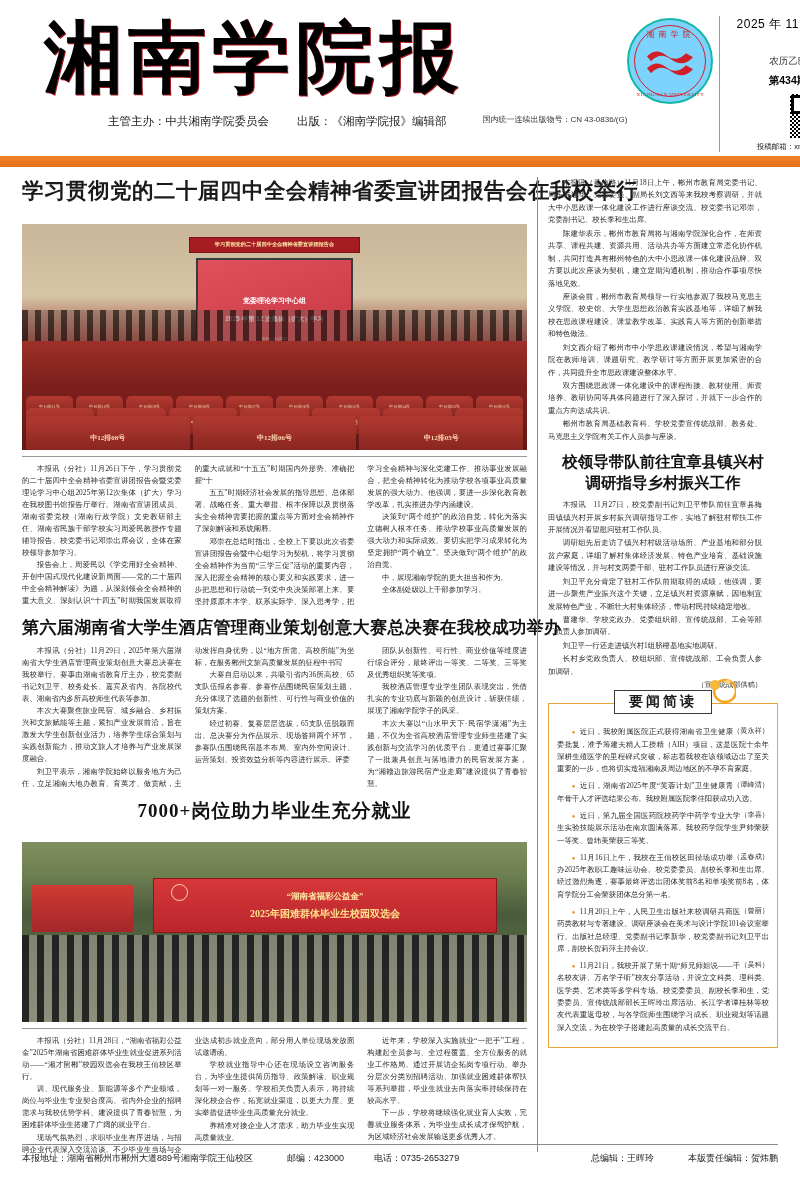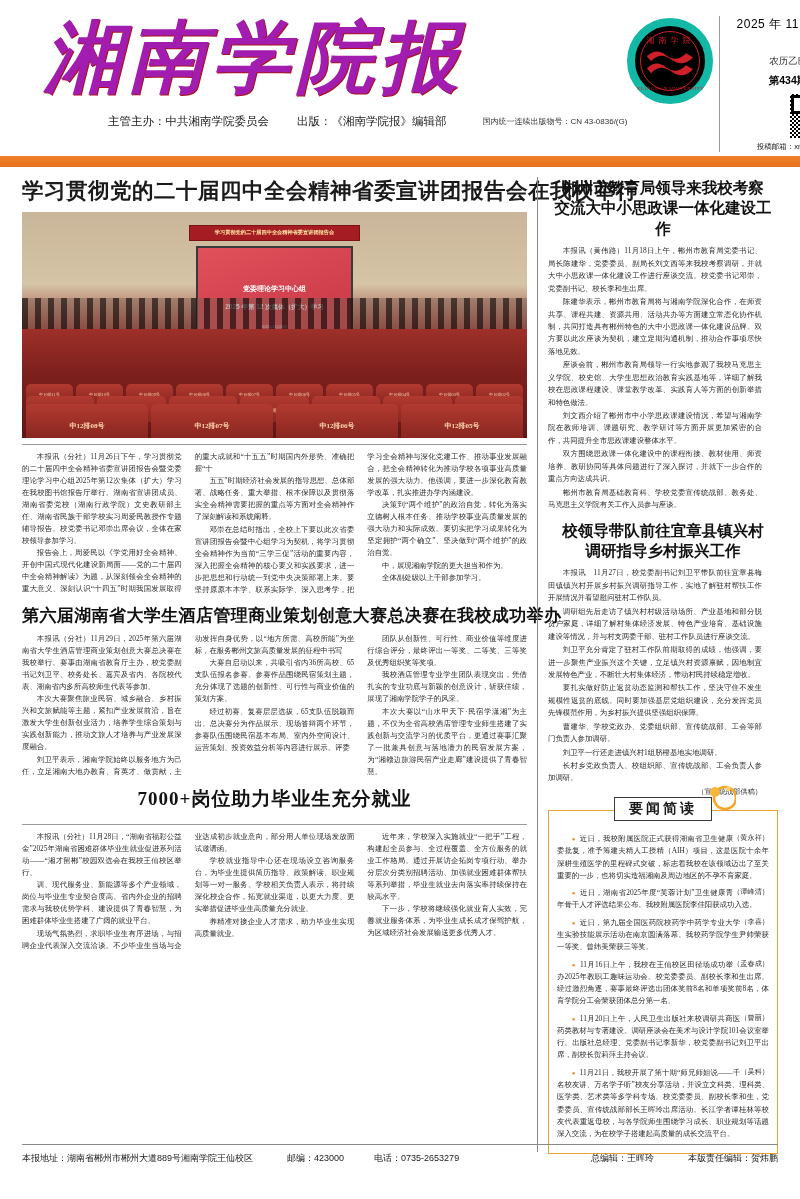--- a/index.html
+++ b/index.html
@@ -27,51 +27,50 @@
   .masthead-left {
     flex: 1 1 auto;
     position: relative;
     padding-top: 4px;
   }
   .paper-title {
     font-family: "Liberation Serif", "DejaVu Serif", serif;
     font-size: 78px;
     line-height: 1.02;
     font-weight: 700;
-    font-style: italic;
-    color: #a21caf;
+    color: #000000;
     letter-spacing: 6px;
     padding-left: 22px;
     text-shadow: 1px 1px 0 #a8151c;
     white-space: nowrap;
   }
   .pub-line {
     margin-top: 16px;
     padding-left: 86px;
     display: flex;
-    align-items: center;
+    align-items: flex-start;
     gap: 28px;
     font-size: 11.5px;
     color: #1a1a1a;
     white-space: nowrap;
   }
   .pub-line .issn {
     font-size: 8px;
     color: #333;
     margin-left: 8px;
   }
 
   .seal {
     width: 86px; height: 86px;
     flex: 0 0 86px;
     border-radius: 50%;
-    border: 8px solid #14b8a6;
+    border: 2px solid #14b8a6;
     position: relative;
     margin: 4px 6px 0 0;
-    background: #000000;
+    background: #7dd3fc;
   }
   .seal::before {
     content: "";
     position: absolute;
     inset: 5px;
     border-radius: 50%;
     border: 1px solid #cf1f28;
   }
   .seal-wave {
     position: absolute;
@@ -185,21 +184,21 @@
     font-family: "Liberation Serif", "DejaVu Serif", serif;
     font-weight: 700;
     font-size: 19px;
     text-align: center;
     color: #111;
     padding: 8px 0 6px 0;
     letter-spacing: 1px;
   }
 
   
-  .photo { position: relative; overflow: hidden; }
+  .photo { position: relative; overflow: hidden; margin-top: 12px; }
 
   .photo-hall {
     height: 226px;
     background: linear-gradient(180deg,#c9b69a 0%, #d6c4a6 32%, #8d2a25 56%, #6e1d1b 100%);
   }
   .hall-banner {
     position: absolute; left: 33%; top: 6%;
     width: 34%; height: 7%;
     background: #a51d22;
     border: 1px solid #7d1216;
@@ -441,21 +440,20 @@
               <div class="seat">中11排10号</div>
               <div class="seat">中11排09号</div>
               <div class="seat">中11排08号</div>
               <div class="seat">中11排07号</div>
               <div class="seat">中11排06号</div>
               <div class="seat">中11排05号</div>
               <div class="seat">中11排04号</div>
             </div>
           <div class="seat-row r3" id="sr2">
               <div class="seat">中12排08号</div>
-              <div class="seat">中12排07号</div>
               <div class="seat">中12排06号</div>
               <div class="seat">中12排05号</div>
             </div>
         </div>
       </div>
 
       <div class="rule-thin"></div>
 
       <div class="cols3 art">
         <p class="lead">本报讯（分社）11月26日下午，学习贯彻党的二十届四中全会精神省委宣讲团报告会暨党委理论学习中心组2025年第12次集体（扩大）学习在我校图书馆报告厅举行。湖南省宣讲团成员、湖南省委党校（湖南行政学院）文史教研部主任、湖南省民族干部学校实习周爱民教授作专题辅导报告。校党委书记邓崇出席会议，全体在家校领导参加学习。</p>
@@ -475,60 +473,64 @@
         <p>刘卫平表示，湘南学院始终以服务地方为己任，立足湘南大地办教育、育英才、做贡献，主动发挥自身优势，以“地方所需、高校所能”为坐标，在服务郴州文旅高质量发展的征程中书写</p>
         <p>大赛自启动以来，共吸引省内36所高校、65支队伍报名参赛。参赛作品围绕民宿策划主题，充分体现了选题的创新性、可行性与商业价值的策划方案。</p>
         <p>经过初赛、复赛层层选拔，65支队伍脱颖而出。总决赛分为作品展示、现场答辩两个环节，参赛队伍围绕民宿基本布局、室内外空间设计、运营策划、投资效益分析等内容进行展示。评委</p>
         <p>团队从创新性、可行性、商业价值等维度进行综合评分，最终评出一等奖、二等奖、三等奖及优秀组织奖等奖项。</p>
         <p>我校酒店管理专业学生团队表现突出，凭借扎实的专业功底与新颖的创意设计，斩获佳绩，展现了湘南学院学子的风采。</p>
         <p>本次大赛以“山水甲天下·民宿学潇湘”为主题，不仅为全省高校酒店管理专业师生搭建了实践创新与交流学习的优质平台，更通过赛事汇聚了一批兼具创意与落地潜力的民宿发展方案，为“湘赣边旅游民宿产业走廊”建设提供了青春智慧。</p>
       </div>
 
       <div class="hl-bigmid">7000+岗位助力毕业生充分就业</div>
 
+      <div class="photo photo-fair">
+        <div class="fair-tent"></div>
+        <div class="fair-banner">
+          <div class="fb-seal"></div>
+          <div class="fb1">“湖南省福彩公益金”</div>
+          <div class="fb2">2025年困难群体毕业生校园双选会</div>
+        </div>
+        <div class="fair-crowd"></div>
+      </div>
 
       <div class="rule-thin"></div>
 
       <div class="cols3 art">
         <p>本报讯（分社）11月28日，“湖南省福彩公益金”2025年湖南省困难群体毕业生就业促进系列活动——“湘才留郴”校园双选会在我校王仙校区举行。</p>
         <p>训、现代服务业、新能源等多个产业领域，岗位与毕业生专业契合度高。省内外企业的招聘需求与我校优势学科、建设提供了青春智慧，为困难群体毕业生搭建了广阔的就业平台。</p>
         <p>现场气氛热烈，求职毕业生有序进场，与招聘企业代表深入交流洽谈。不少毕业生当场与企业达成初步就业意向，部分用人单位现场发放面试邀请函。</p>
         <p>学校就业指导中心还在现场设立咨询服务台，为毕业生提供简历指导、政策解读、职业规划等一对一服务。学校相关负责人表示，将持续深化校企合作，拓宽就业渠道，以更大力度、更实举措促进毕业生高质量充分就业。</p>
         <p>养精准对接企业人才需求，助力毕业生实现高质量就业。</p>
         <p>近年来，学校深入实施就业“一把手”工程，构建起全员参与、全过程覆盖、全方位服务的就业工作格局。通过开展访企拓岗专项行动、举办分层次分类别招聘活动、加强就业困难群体帮扶等系列举措，毕业生就业去向落实率持续保持在较高水平。</p>
         <p>下一步，学校将继续强化就业育人实效，完善就业服务体系，为毕业生成长成才保驾护航，为区域经济社会发展输送更多优秀人才。</p>
       </div>
     </div>
 
     <div class="col-right">
 
-      <div class="hl-r">
-        <div>郴州市教育局领导来我校考察</div>
-        <div>交流大中小思政课一体化建设工作</div>
-      </div>
 
       <div class="art-r">
         <p>本报讯（黄伟路）11月18日上午，郴州市教育局党委书记、局长陈建华，党委委员、副局长刘文西等来我校考察调研，并就大中小思政课一体化建设工作进行座谈交流。校党委书记邓崇，党委副书记、校长李和生出席。</p>
         <p>陈建华表示，郴州市教育局将与湘南学院深化合作，在师资共享、课程共建、资源共用、活动共办等方面建立常态化协作机制，共同打造具有郴州特色的大中小思政课一体化建设品牌。双方要以此次座谈为契机，建立定期沟通机制，推动合作事项尽快落地见效。</p>
         <p>座谈会前，郴州市教育局领导一行实地参观了我校马克思主义学院、校史馆、大学生思想政治教育实践基地等，详细了解我校在思政课程建设、课堂教学改革、实践育人等方面的创新举措和特色做法。</p>
         <p>刘文西介绍了郴州市中小学思政课建设情况，希望与湘南学院在教师培训、课题研究、教学研讨等方面开展更加紧密的合作，共同提升全市思政课建设整体水平。</p>
         <p>双方围绕思政课一体化建设中的课程衔接、教材使用、师资培养、教研协同等具体问题进行了深入探讨，并就下一步合作的重点方向达成共识。</p>
         <p>郴州市教育局基础教育科、学校党委宣传统战部、教务处、马克思主义学院有关工作人员参与座谈。</p>
       </div>
 
       <div class="hl-r" style="padding-top:8px;">
         <div>校领导带队前往宜章县镇兴村</div>
         <div>调研指导乡村振兴工作</div>
       </div>
 
       <div class="art-r">
         <p>本报讯　11月27日，校党委副书记刘卫平带队前往宜章县梅田镇镇兴村开展乡村振兴调研指导工作，实地了解驻村帮扶工作开展情况并看望慰问驻村工作队员。</p>
         <p>调研组先后走访了镇兴村村级活动场所、产业基地和部分脱贫户家庭，详细了解村集体经济发展、特色产业培育、基础设施建设等情况，并与村支两委干部、驻村工作队员进行座谈交流。</p>
         <p>刘卫平充分肯定了驻村工作队前期取得的成绩，他强调，要进一步聚焦产业振兴这个关键，立足镇兴村资源禀赋，因地制宜发展特色产业，不断壮大村集体经济，带动村民持续稳定增收。</p>
-        <p>要扎实做好防止返贫动态监测和帮扶工作，坚决守住不发生规模性返贫的底线。同时要加强基层党组织建设，充分发挥党员先锋模范作用，为乡村振兴提供坚强组织保障。</p>
         <p>曹建华、学校党政办、党委组织部、宣传统战部、工会等部门负责人参加调研。</p>
         <p>刘卫平一行还走进镇兴村1组脐橙基地实地调研。</p>
         <p>长村乡党政负责人、校组织部、宣传统战部、工会负责人参加调研。</p>
         <p class="byline" style="text-indent:0">（宣传统战部供稿）</p>
       </div>
 
       <div class="digest">
         <svg class="digest-deco" viewBox="0 0 30 30">
           <circle cx="19" cy="13" r="11" fill="none" stroke="#f5a623" stroke-width="2.5"></circle>
           <circle cx="9" cy="7" r="5" fill="#f7b73a"></circle>

